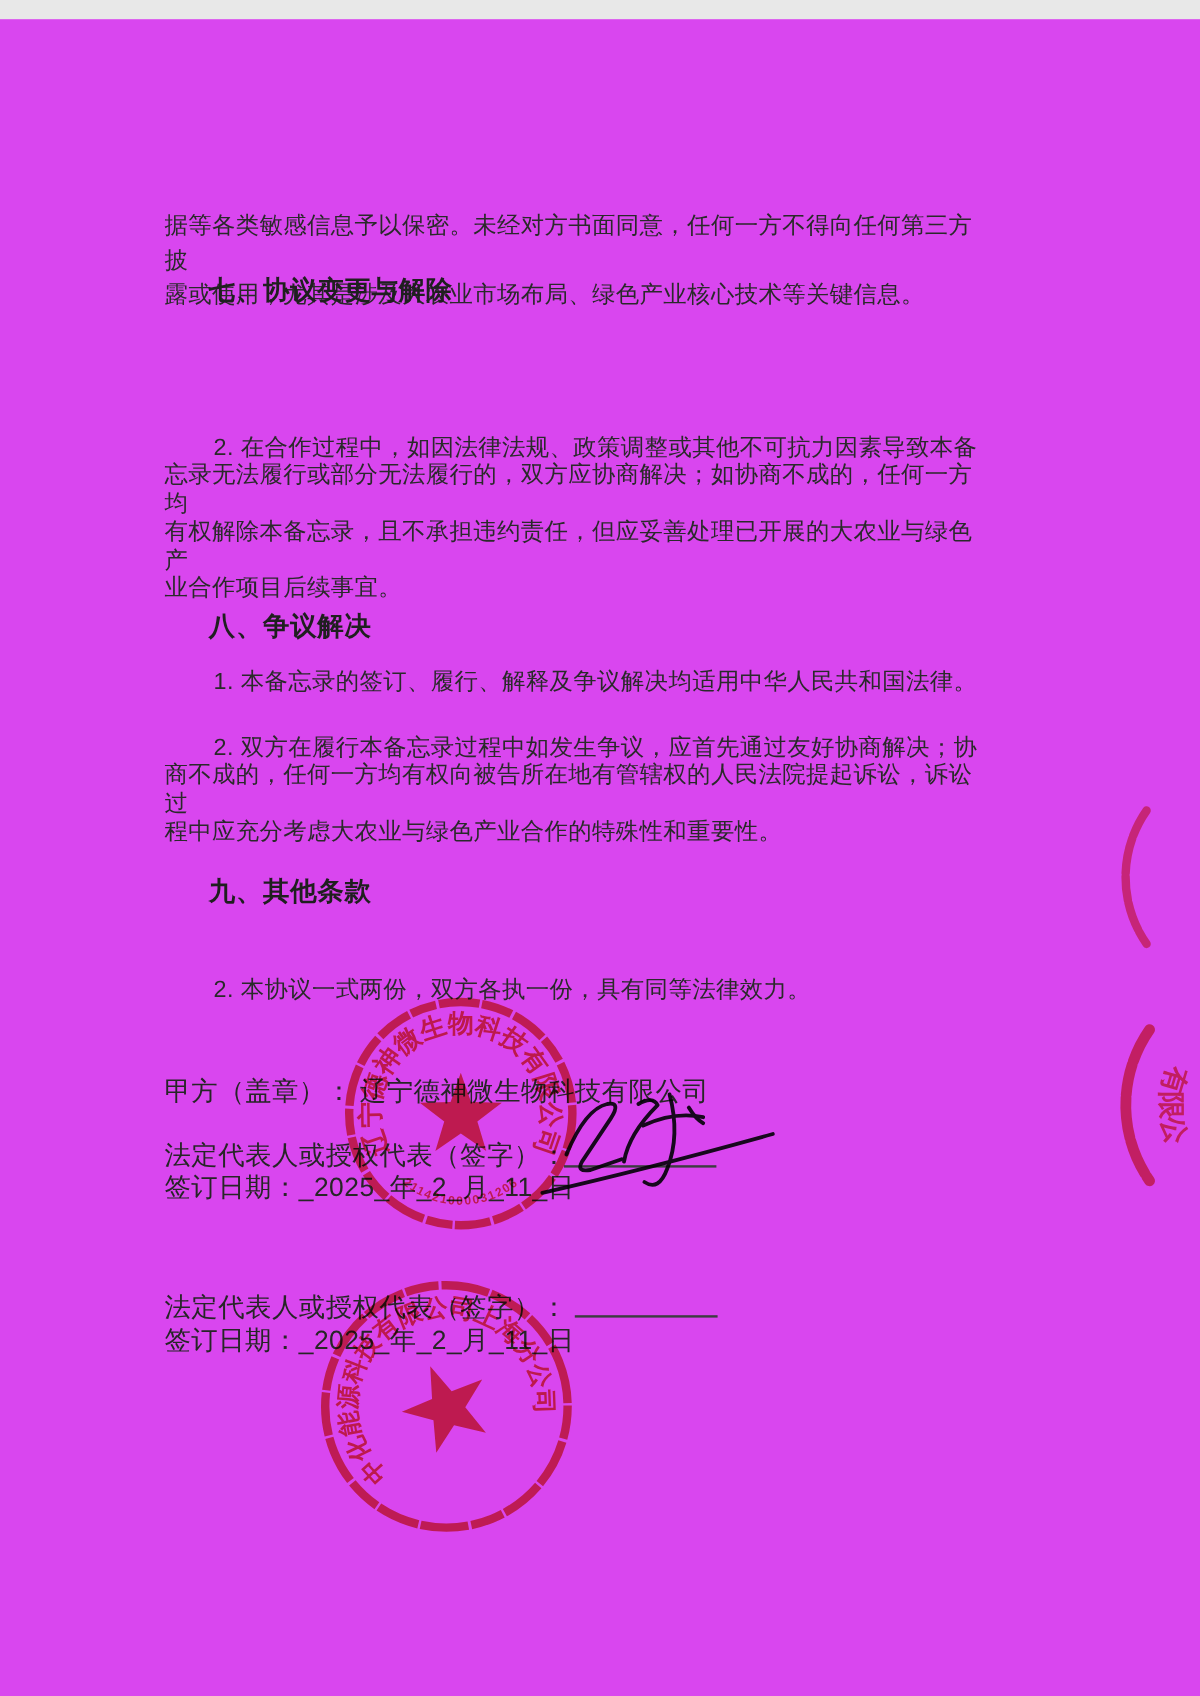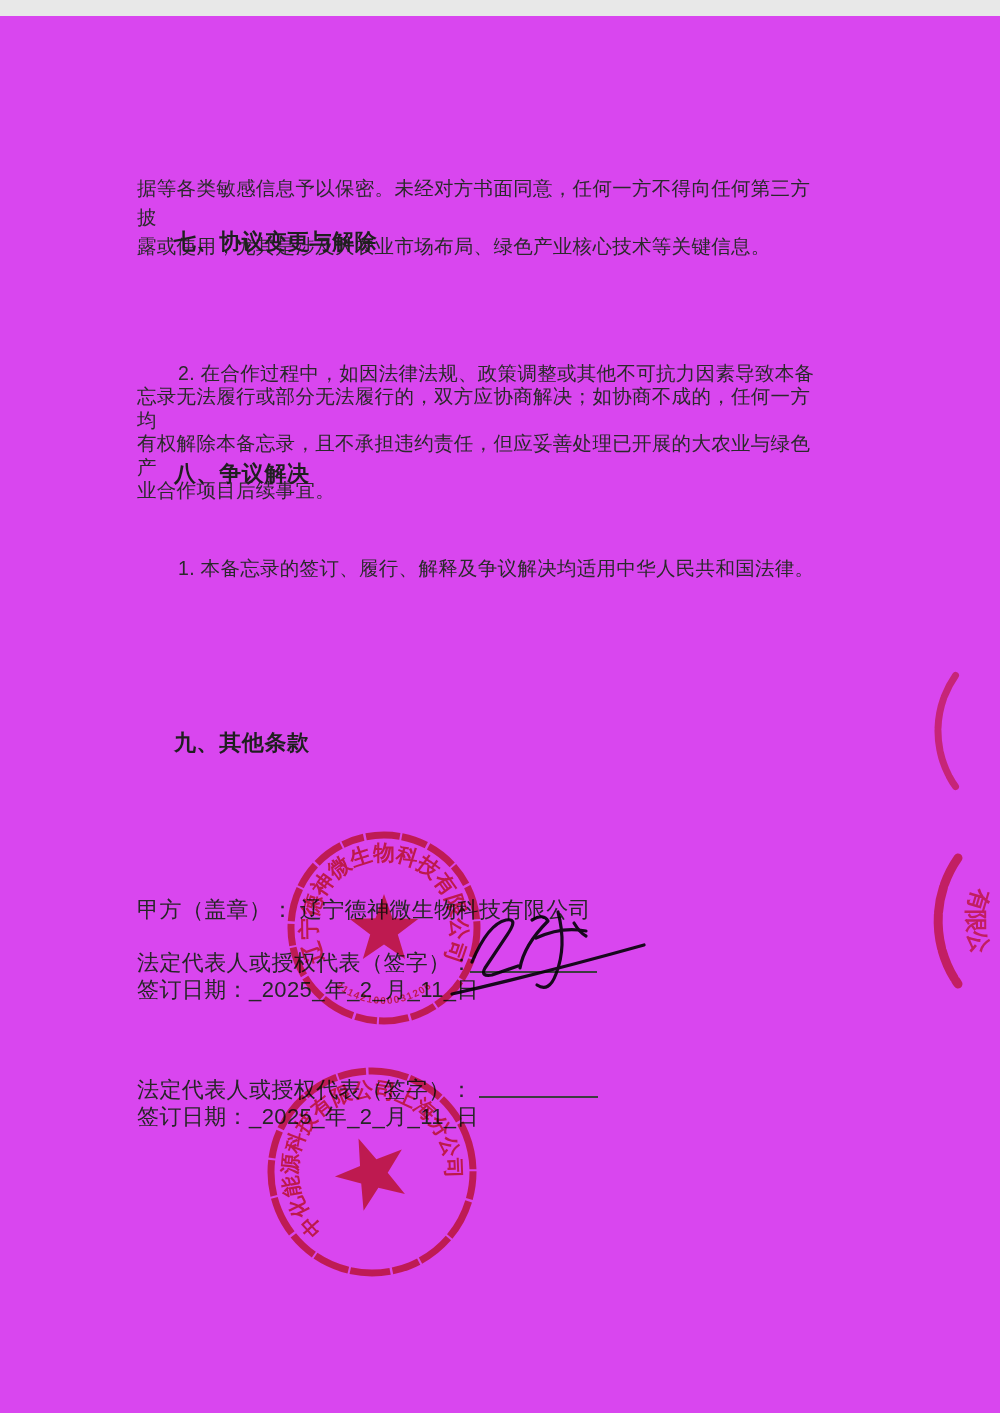--- a/index.html
+++ b/index.html
@@ -69,24 +69,28 @@
 
   <p class="txt cont" style="top:138px">据等各类敏感信息予以保密。未经对方书面同意，任何一方不得向任何第三方披
 露或使用，尤其是涉及大农业市场布局、绿色产业核心技术等关键信息。</p>
 
   <div class="heading" style="top:211px">七、协议变更与解除</div>
   <p class="txt indent" style="top:326px">2. 在合作过程中，如因法律法规、政策调整或其他不可抗力因素导致本备
 忘录无法履行或部分无法履行的，双方应协商解决；如协商不成的，任何一方均
 有权解除本备忘录，且不承担违约责任，但应妥善处理已开展的大农业与绿色产
 业合作项目后续事宜。</p>
 
-  <div class="heading" style="top:443px">八、争议解决</div>
+  <div class="heading" style="top:491px">八、争议解决</div>
   <p class="txt indent" style="top:521px">1. 本备忘录的签订、履行、解释及争议解决均适用中华人民共和国法律。</p>
+  <p class="txt indent" style="top:576px">2. 双方在履行本备忘录过程中如发生争议，应首先通过友好协商解决；协
+商不成的，任何一方均有权向被告所在地有管辖权的人民法院提起诉讼，诉讼过
+程中应充分考虑大农业与绿色产业合作的特殊性和重要性。</p>
 
   <div class="heading" style="top:712px">九、其他条款</div>
+  <p class="txt indent" style="top:778px">2. 本协议一式两份，双方各执一份，具有同等法律效力。</p>
 
   <div class="sigrow" style="top:879px"><span>甲方（盖章）：</span><span class="company">辽宁德神微生物科技有限公司</span></div>
   <div class="sigrow" style="top:932px"><span>法定代表人或授权代表（签字）：</span></div>
   <div class="sigline" style="top:955px;left:470px;width:127px"></div>
   <div class="sigrow" style="top:959px"><span>签订日期：</span><span>_2025_年_2_月_11_日</span></div>
 
   <div class="sigrow" style="top:1059px"><span>法定代表人或授权代表（签字）：</span></div>
   <div class="sigline" style="top:1080px;left:479px;width:119px"></div>
   <div class="sigrow" style="top:1086px"><span>签订日期：</span><span>_2025_年_2_月_11_日</span></div>
 

